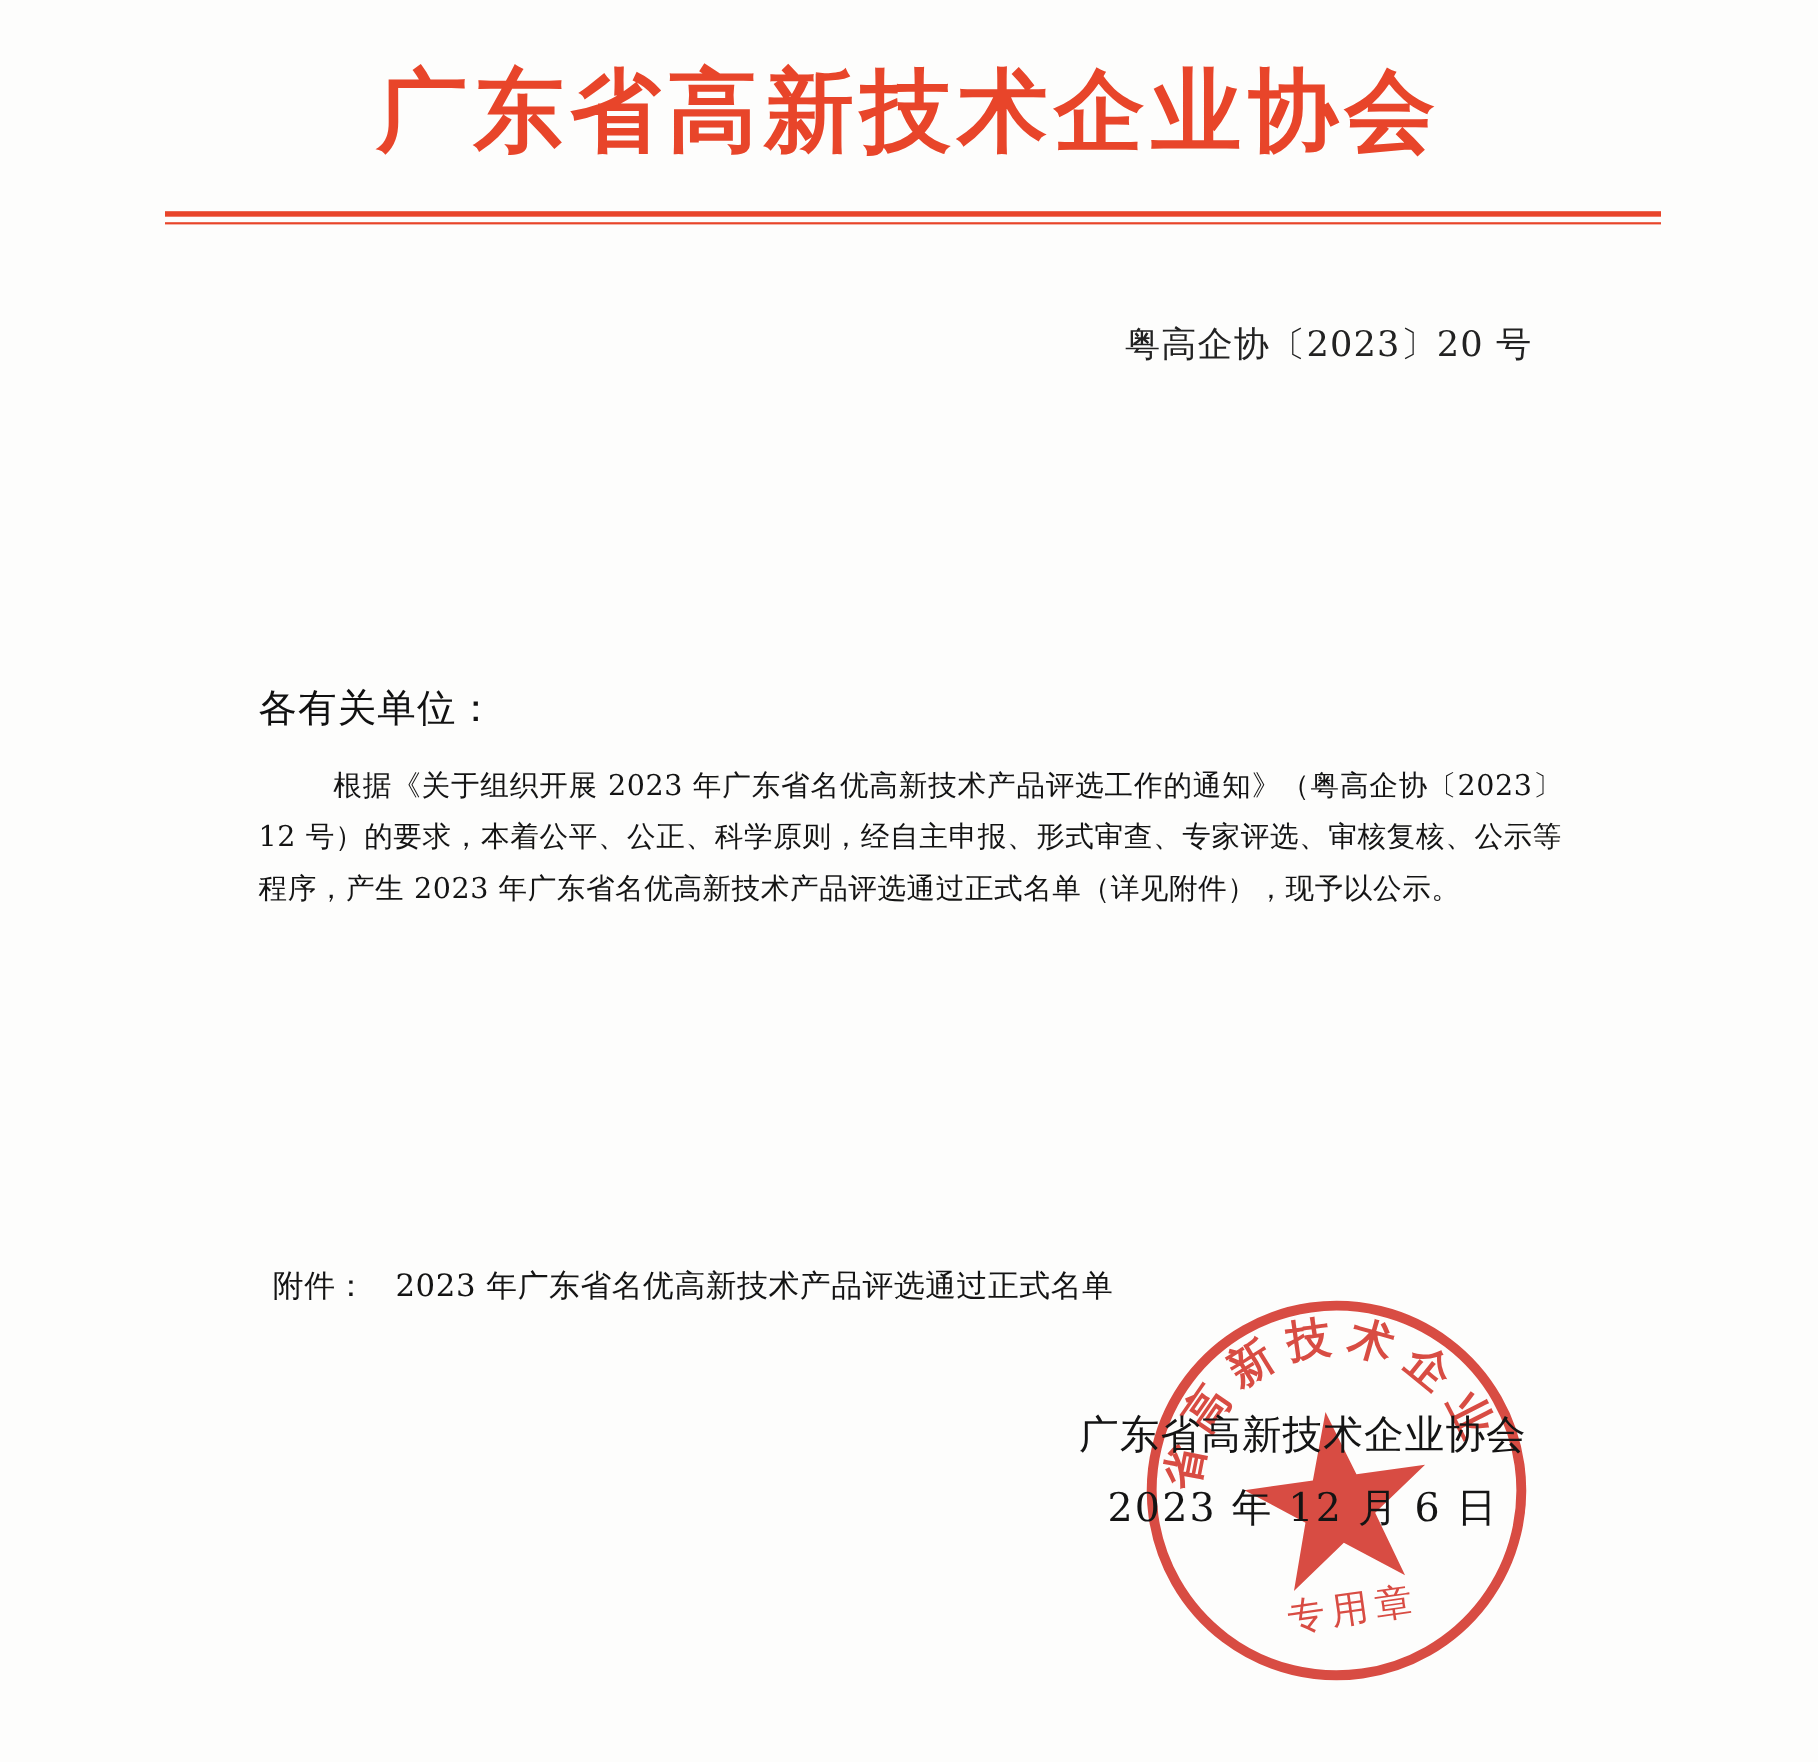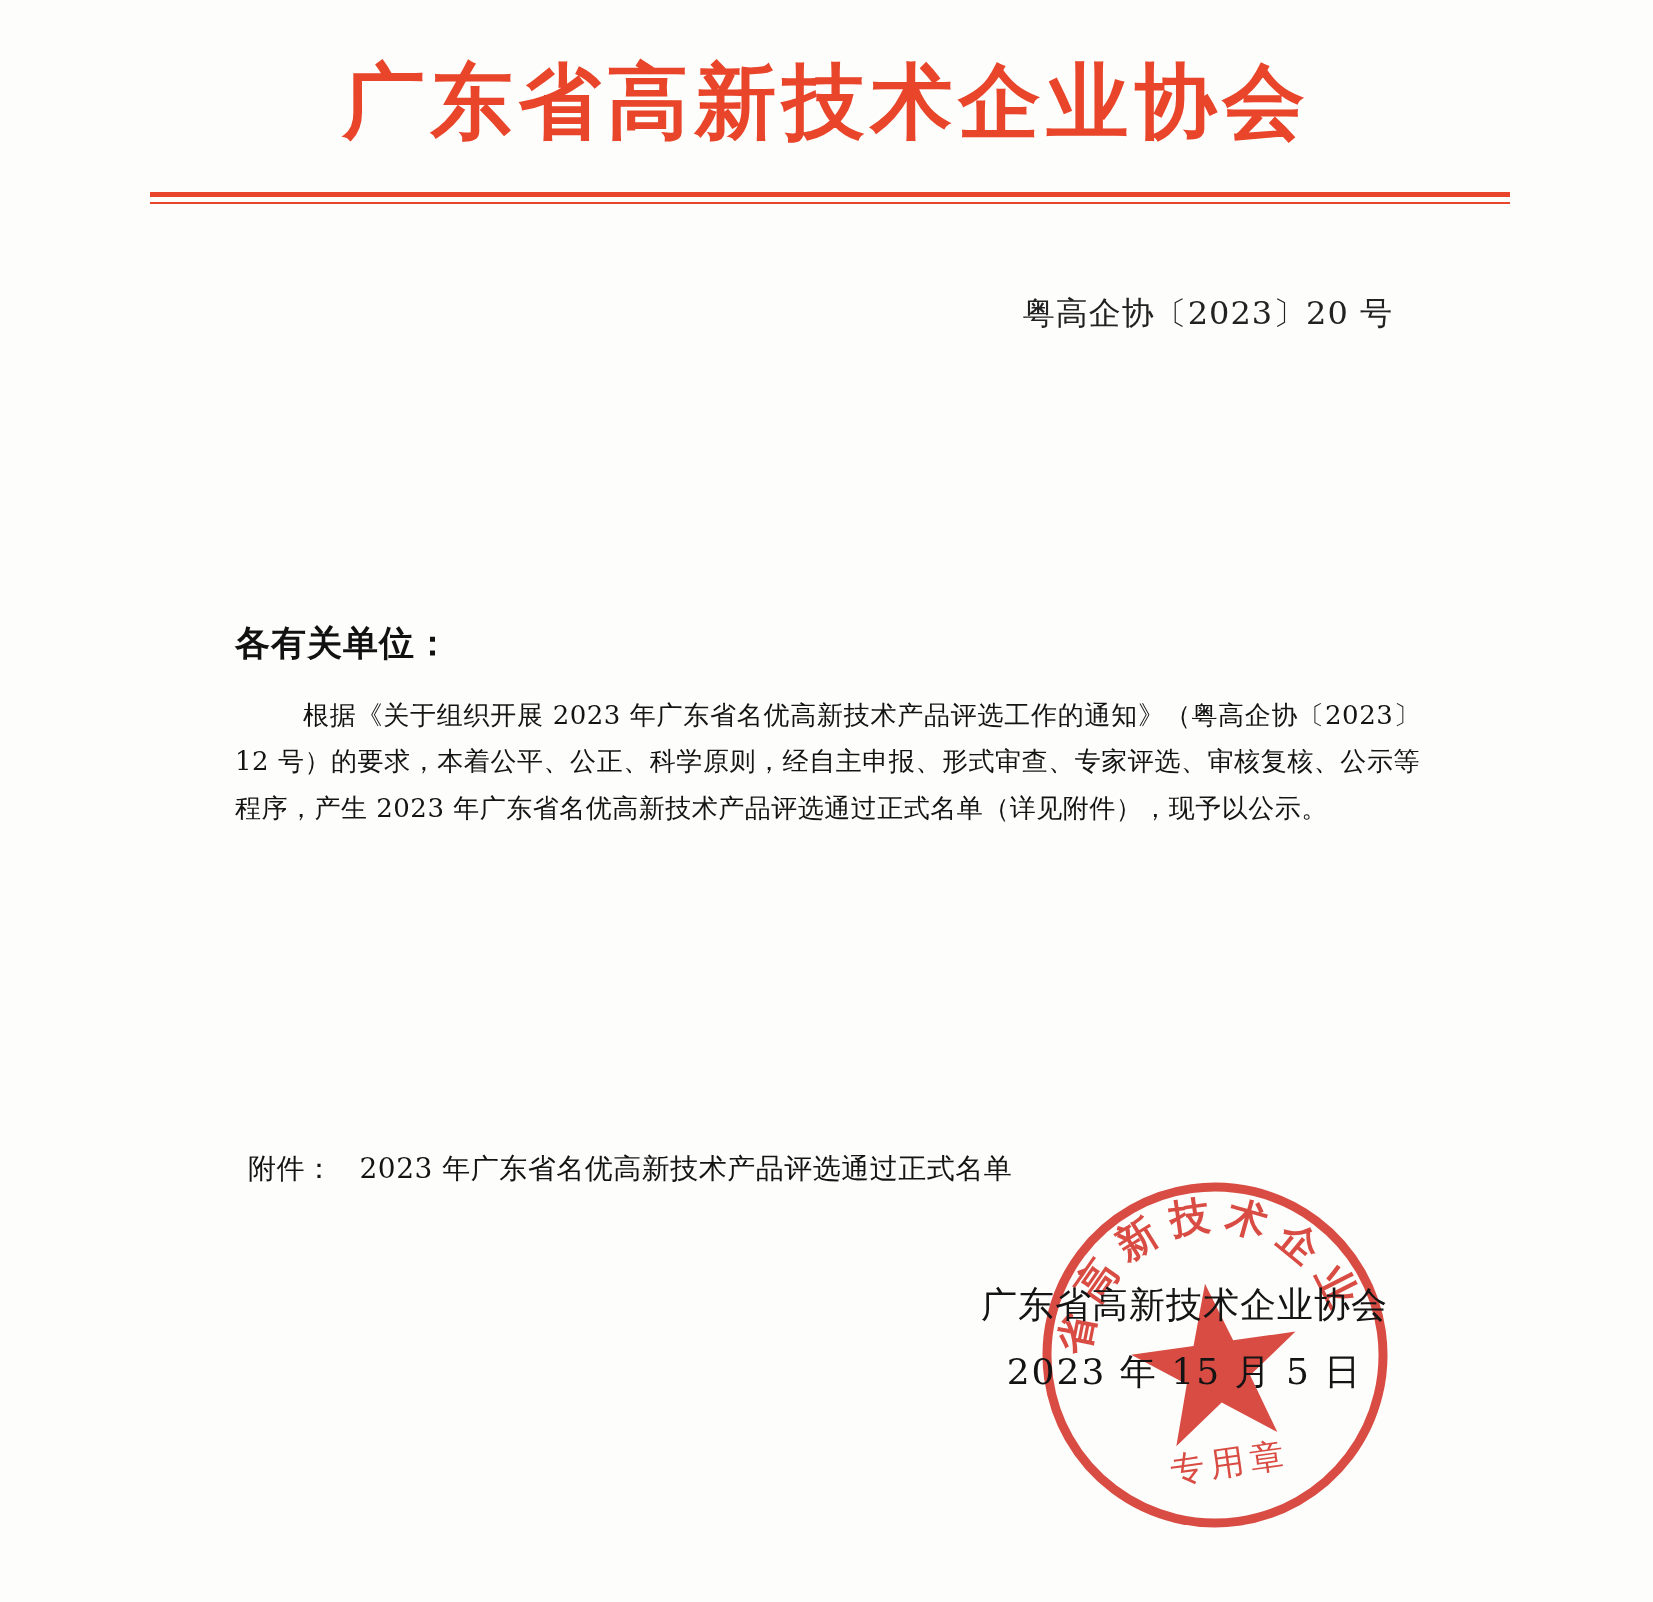--- a/index.html
+++ b/index.html
@@ -80,21 +80,21 @@
     letter-spacing: 1px;
   }
   .doc-title .line2 { display: block; }
 
   
   .salutation {
     position: absolute;
     top: 620px;
     left: 235px;
     font-family: "DejaVu Sans", "Liberation Sans", sans-serif;
-    font-weight: bold;
+    font-weight: normal;
     font-size: 35px;
     letter-spacing: 1px;
     color: #111;
   }
   .body-text {
     position: absolute;
     top: 692px;
     left: 235px;
     width: 1185px;
     font-size: 26px;
@@ -173,16 +173,16 @@
       <text fill="#d4342a" font-size="40" font-family="'DejaVu Sans','Liberation Sans',sans-serif" font-weight="bold" letter-spacing="12">
         <textPath href="#sealArc" startOffset="50%" text-anchor="middle">广东省高新技术企业协会</textPath>
       </text>
       <polygon fill="#d4342a" points="180,108 200,168 263,168 212,205 231,265 180,228 129,265 148,205 97,168 160,168"></polygon>
       <text x="180" y="300" fill="#d4342a" font-size="34" font-family="'DejaVu Sans','Liberation Sans',sans-serif" text-anchor="middle" letter-spacing="6">专用章</text>
     </g>
   </svg>
 
   <div class="signature">
     <div class="sig-issuer">广东省高新技术企业协会</div>
-    <div class="sig-date">2023 年 15 月 5 日</div>
+    <div class="sig-date">2023 年 12 月 6 日</div>
   </div>
 
 </div>
 
 </body></html>

